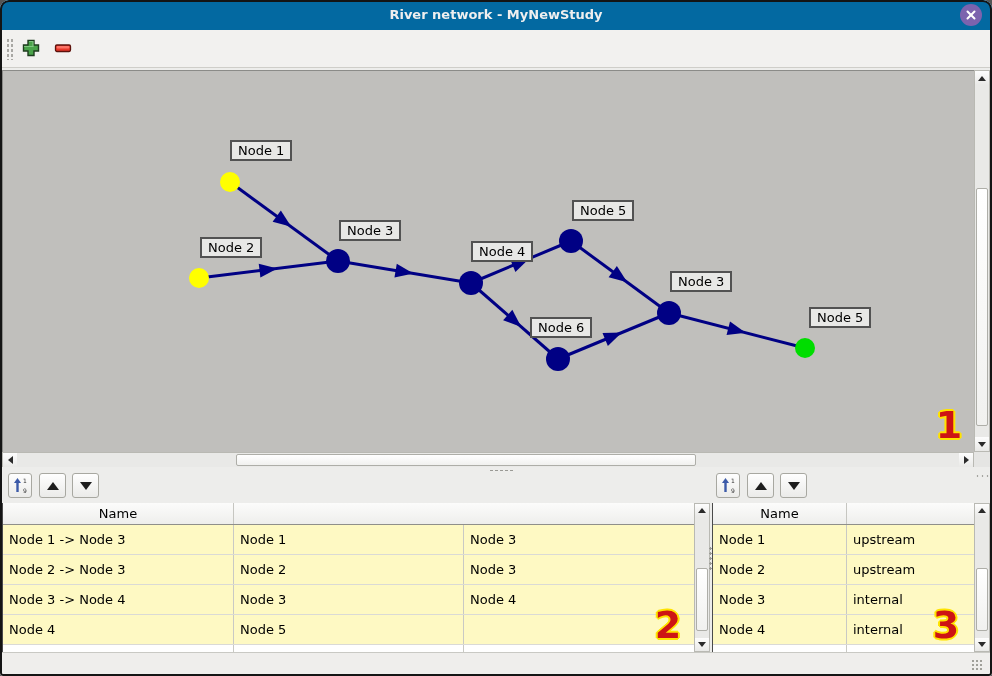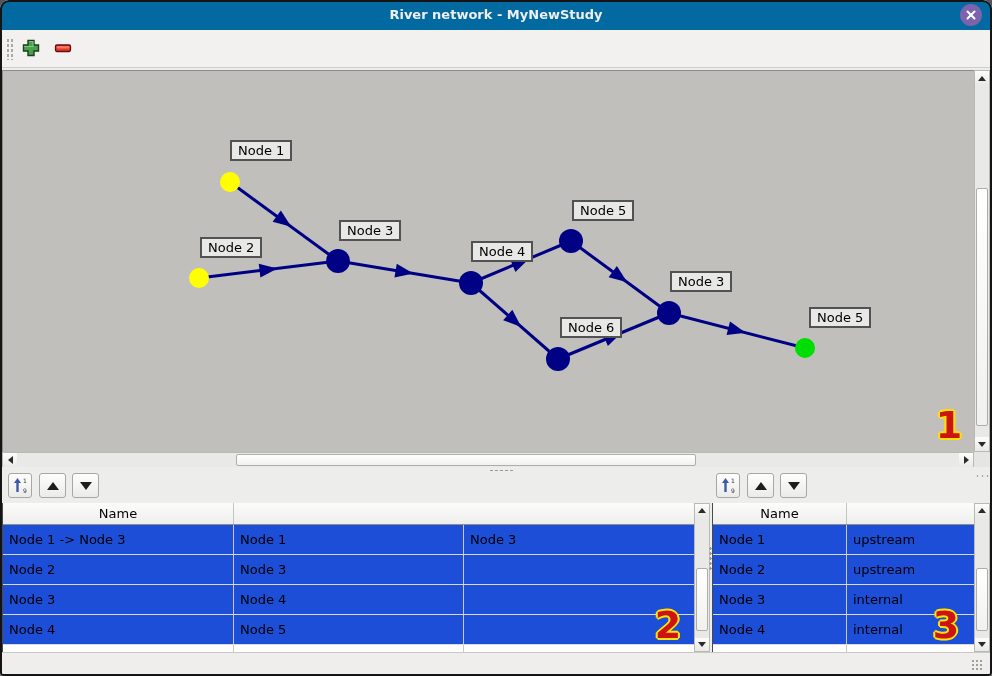--- a/index.html
+++ b/index.html
@@ -40,21 +40,21 @@
   .corner-dots{position:absolute;left:975px;top:474px;width:15px;height:4px;
     background-image:radial-gradient(#a5a5a0 1px,transparent 1.2px);background-size:5px 4px;}
   
   .sm-btn{position:absolute;top:473px;height:25px;background:linear-gradient(#fefefe,#ebebe9);border:1px solid #a8a8a1;border-radius:3px;box-sizing:border-box;display:flex;align-items:center;justify-content:center;cursor:pointer;}
   .tri-b-up{width:0;height:0;border-left:6px solid transparent;border-right:6px solid transparent;border-bottom:8px solid #1d1d1d;}
   .tri-b-down{width:0;height:0;border-left:6px solid transparent;border-right:6px solid transparent;border-top:8px solid #1d1d1d;}
   
   .table{position:absolute;background:#fff;overflow:hidden;border-left:1px solid #4a4a4a;box-sizing:border-box;}
   .tr{display:grid;box-sizing:border-box;}
   .tr.head{height:22px;background:linear-gradient(#fcfcfb,#eeeeec);border-bottom:1px solid #8f8f8a;}
-  .tr.body{height:30px;background:#1d4ed8;border-bottom:1px solid #dadad6;}
+  .tr.body{height:30px;background:#fef9c3;border-bottom:1px solid #dadad6;}
   .tr.filler{height:7px;background:#fff;}
   .th{font-size:13px;line-height:21px;text-align:center;border-right:1px solid #c6c6c1;overflow:hidden;color:#000;}
   .td{font-size:13px;line-height:29px;padding-left:6px;border-right:1px solid #c9c9c4;overflow:hidden;white-space:nowrap;color:#000;}
   .links-grid{grid-template-columns:231px 230px 231px;}
   .nodes-grid{grid-template-columns:134px 128px;}
   
   .statusbar{position:absolute;left:2px;top:652px;width:988px;height:22px;background:#efeeec;border-top:1px solid #c9c9c4;}
   .grip{position:absolute;right:8px;bottom:5px;width:11px;height:11px;
     background-image:radial-gradient(#a0a09a 1px,transparent 1.2px);background-size:4px 4px;}
   
@@ -120,21 +120,21 @@
         <circle cx="555" cy="288" r="12" fill="#000084"></circle>
         <circle cx="666" cy="242" r="12" fill="#000084"></circle>
         <circle cx="802" cy="277" r="10" fill="#00dd00"></circle>
       </svg>
     <div id="label-layer">
         <div class="node-label" style="left: 227px; top: 69px;">Node 1</div>
         <div class="node-label" style="left: 197px; top: 166px;">Node 2</div>
         <div class="node-label" style="left: 336px; top: 149px;">Node 3</div>
         <div class="node-label" style="left: 468px; top: 170px;">Node 4</div>
         <div class="node-label" style="left: 569px; top: 129px;">Node 5</div>
-        <div class="node-label" style="left: 557px; top: 246px;">Node 6</div>
+        <div class="node-label" style="left: 527px; top: 246px;">Node 6</div>
         <div class="node-label" style="left: 667px; top: 200px;">Node 3</div>
         <div class="node-label" style="left: 806px; top: 236px;">Node 5</div>
       </div>
   </div>
 
   <div class="sb" style="left:974px;top:70px;width:16px;height:382px;">
     <div class="sb-stepper" style="left:0;top:0;width:14px;height:14px;">
         <div class="tri up"></div>
       </div>
     <div class="sb-thumb" style="left:1px;top:117px;width:12px;height:238px;"></div>
@@ -193,24 +193,26 @@
     <div id="links-head" class="tr head links-grid">
         <div class="th">Name</div>
       </div>
     <div id="links-body">
         <div class="tr body links-grid">
           <div class="td">Node 1 -&gt; Node 3</div>
           <div class="td">Node 1</div>
           <div class="td">Node 3</div>
         </div>
         <div class="tr body links-grid">
+          <div class="td">Node 2 -&gt; Node 3</div>
           <div class="td">Node 2</div>
           <div class="td">Node 3</div>
         </div>
         <div class="tr body links-grid">
+          <div class="td">Node 3 -&gt; Node 4</div>
           <div class="td">Node 3</div>
           <div class="td">Node 4</div>
         </div>
         <div class="tr body links-grid">
           <div class="td">Node 4</div>
           <div class="td">Node 5</div>
         </div>
         <div class="tr filler links-grid">
           <div class="td"></div>
           <div class="td"></div>

